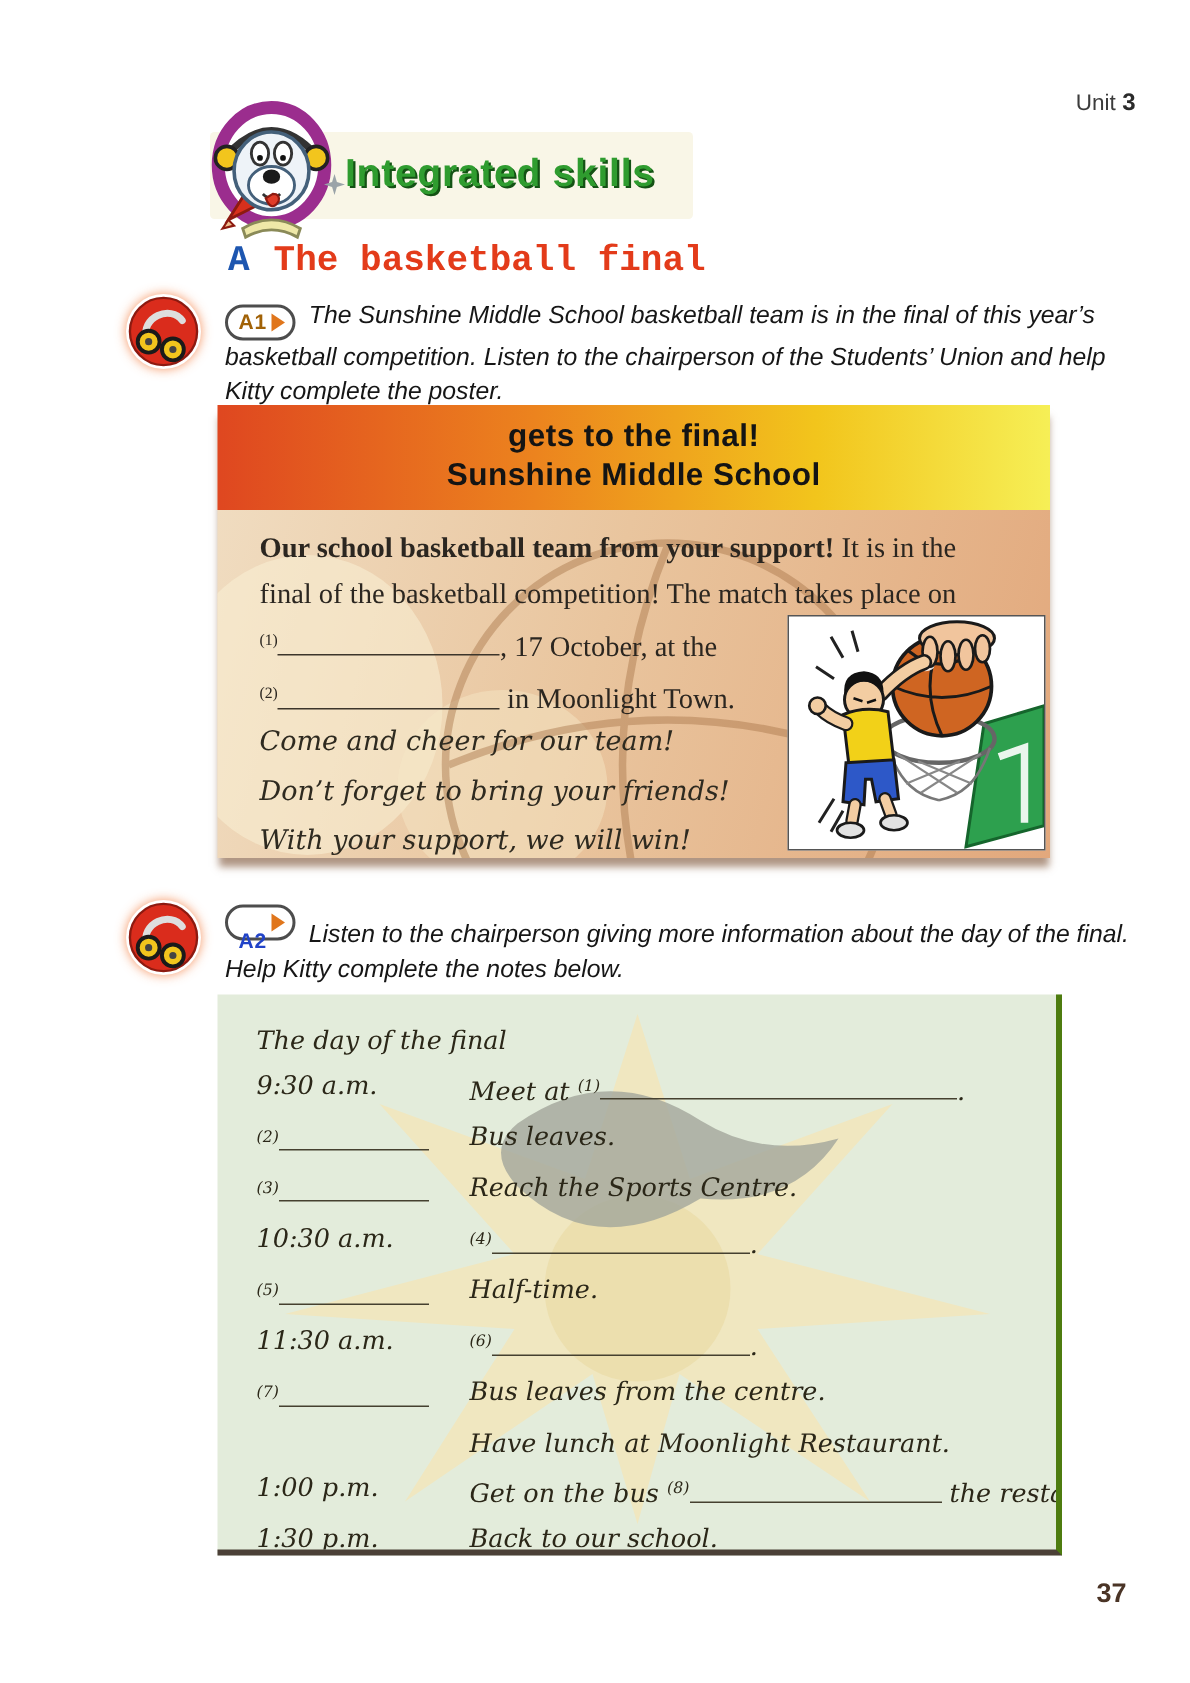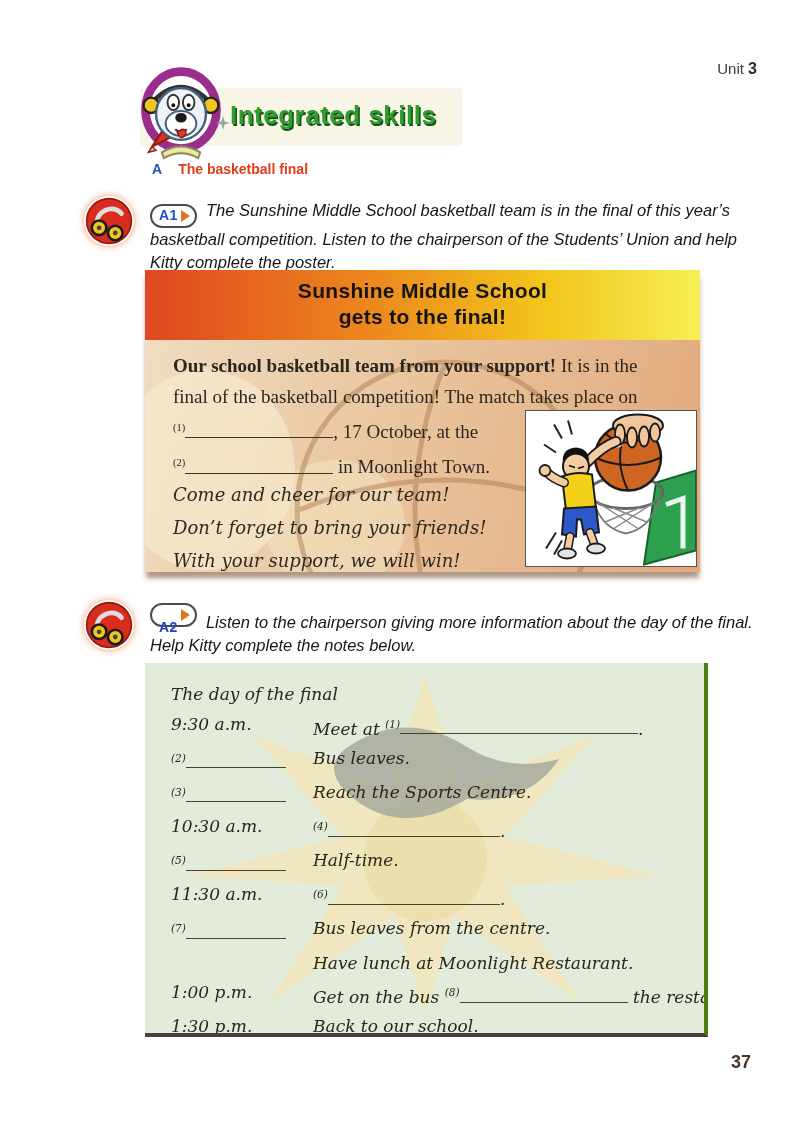--- a/index.html
+++ b/index.html
@@ -12,37 +12,37 @@
   .unit b{font-size:16px;color:#2b2b2b;}
 
   
   .title-bg{left:140px;top:88px;width:322px;height:58px;background:#f9f6e7;border-radius:3px;}
   .mascot{left:133px;top:64px;width:96px;height:96px;}
   .main-title{left:230px;top:100px;font-size:26px;font-weight:bold;color:#2f9c2f;
               text-shadow:1.5px 1.5px 0 #145214;letter-spacing:.5px;}
   .sparkle{left:216px;top:116px;width:14px;height:14px;}
 
   
-  .section{left:152px;top:161px;font-size:14px;font-weight:bold;}
+  .section{left:152px;top:161px;font-size:24px;font-weight:bold;font-family:Liberation Mono, monospace;}
   .section .letter{color:#1d56b0;margin-right:16px;}
   .section .stitle{color:#e33b1a;}
 
   
   .listen{width:50px;height:50px;border-radius:50%;box-shadow:0 0 7px rgba(244,130,70,.85);}
   .listen1{left:84px;top:196px;}
   .listen2{left:84px;top:600px;}
 
   
   .instr{font-style:italic;font-size:16.5px;line-height:23px;color:#161616;}
   .instr1{left:150px;top:199px;width:598px;}
   .instr2{left:150px;top:603px;width:610px;}
   .badge{display:inline-flex;align-items:center;gap:3px;background:#fff;border:2px solid #4d4d4d;
          border-radius:12px;padding:0 5px 1px 7px;height:19px;vertical-align:-4px;margin-right:9px;font-style:normal;}
   .badge .blabel{font-weight:bold;font-size:14px;letter-spacing:.5px;}
-  .badge1 .blabel{color:#1d4ed8;}
+  .badge1 .blabel{color:#a16207;}
   .badge2 .blabel{color:#2143c8;margin-top:26px;}
   .play{width:0;height:0;border-top:6px solid transparent;border-bottom:6px solid transparent;
         border-left:9px solid #e0761c;}
 
   
   .poster{left:145px;top:270px;width:555px;height:302px;box-shadow:0 7px 5px -1px rgba(110,62,30,.55);}
   .poster-header{height:70px;background:linear-gradient(90deg,#df4720 0%,#ec831e 38%,#f2c51c 72%,#f6ef56 100%);
                  text-align:center;padding-top:8px;box-sizing:border-box;}
   .poster-header div{font-size:21px;font-weight:bold;color:#141414;line-height:26px;letter-spacing:.3px;}
   .poster-body{position:relative;height:232px;overflow:hidden;
@@ -122,22 +122,22 @@
 
 <div class="abs instr instr1">
   <span class="badge badge1">
     <span class="blabel">A1</span>
     <span class="play"></span>
   </span><span>The Sunshine Middle School basketball team is in the final of this year’s basketball competition. Listen to the chairperson of the Students’ Union and help Kitty complete the poster.</span>
 </div>
 
 <div class="abs poster">
   <div class="poster-header">
+    <div>gets to the final!</div>
     <div>Sunshine Middle School</div>
-    <div>gets to the final!</div>
   </div>
   <div class="poster-body">
     <div class="blob" style="left:-30px;top:30px;width:180px;height:200px;"></div>
     <div class="blob" style="left:120px;top:120px;width:140px;height:130px;background:rgba(246,232,200,.45);"></div>
     <svg class="abs" style="left:90px;top:10px;width:420px;height:300px;opacity:.45;" viewBox="0 0 420 300">
       <circle cx="210" cy="160" r="148" fill="none" stroke="#a8764a" stroke-width="5"></circle>
       <path d="M64,160 Q210,100 356,160" fill="none" stroke="#a8764a" stroke-width="5"></path>
       <path d="M210,14 Q150,160 210,306" fill="none" stroke="#a8764a" stroke-width="5"></path>
     </svg>
     <div class="poster-text">

